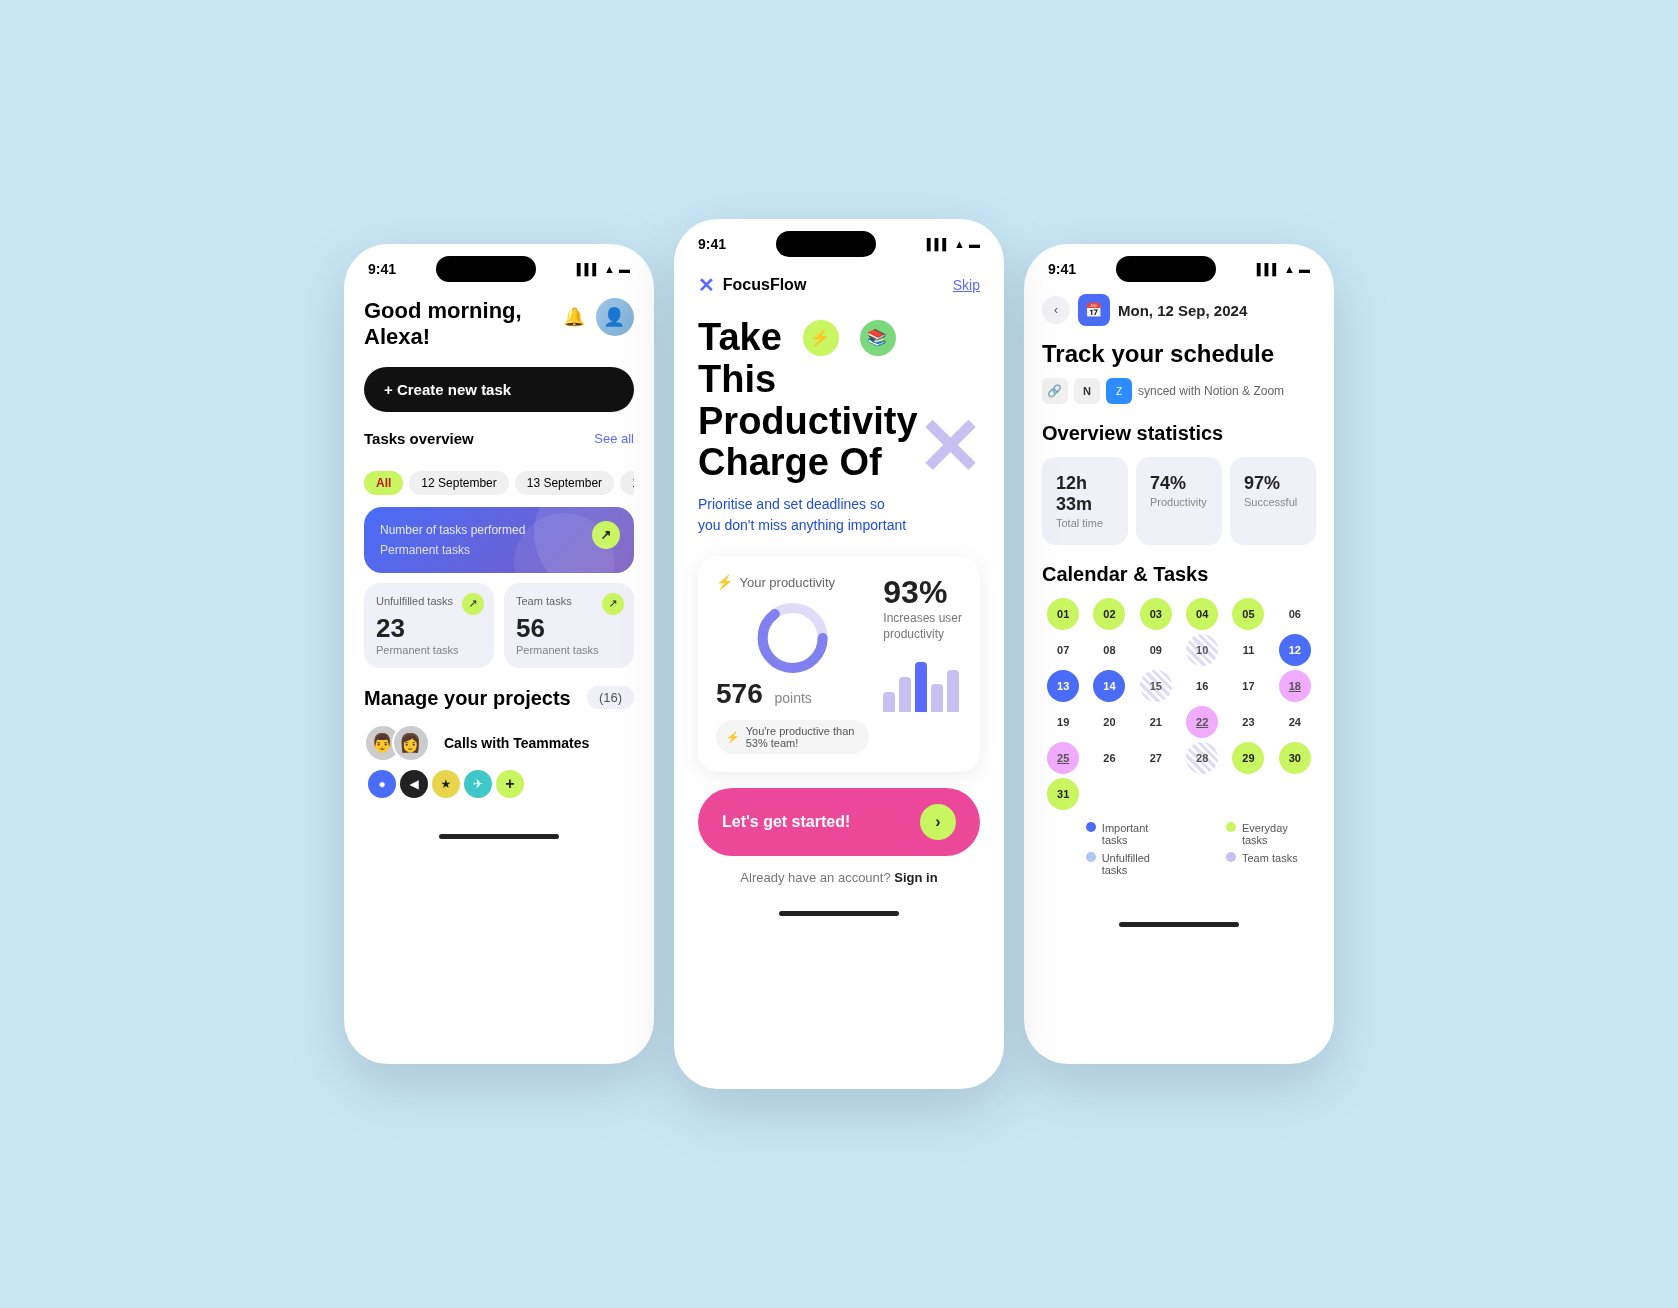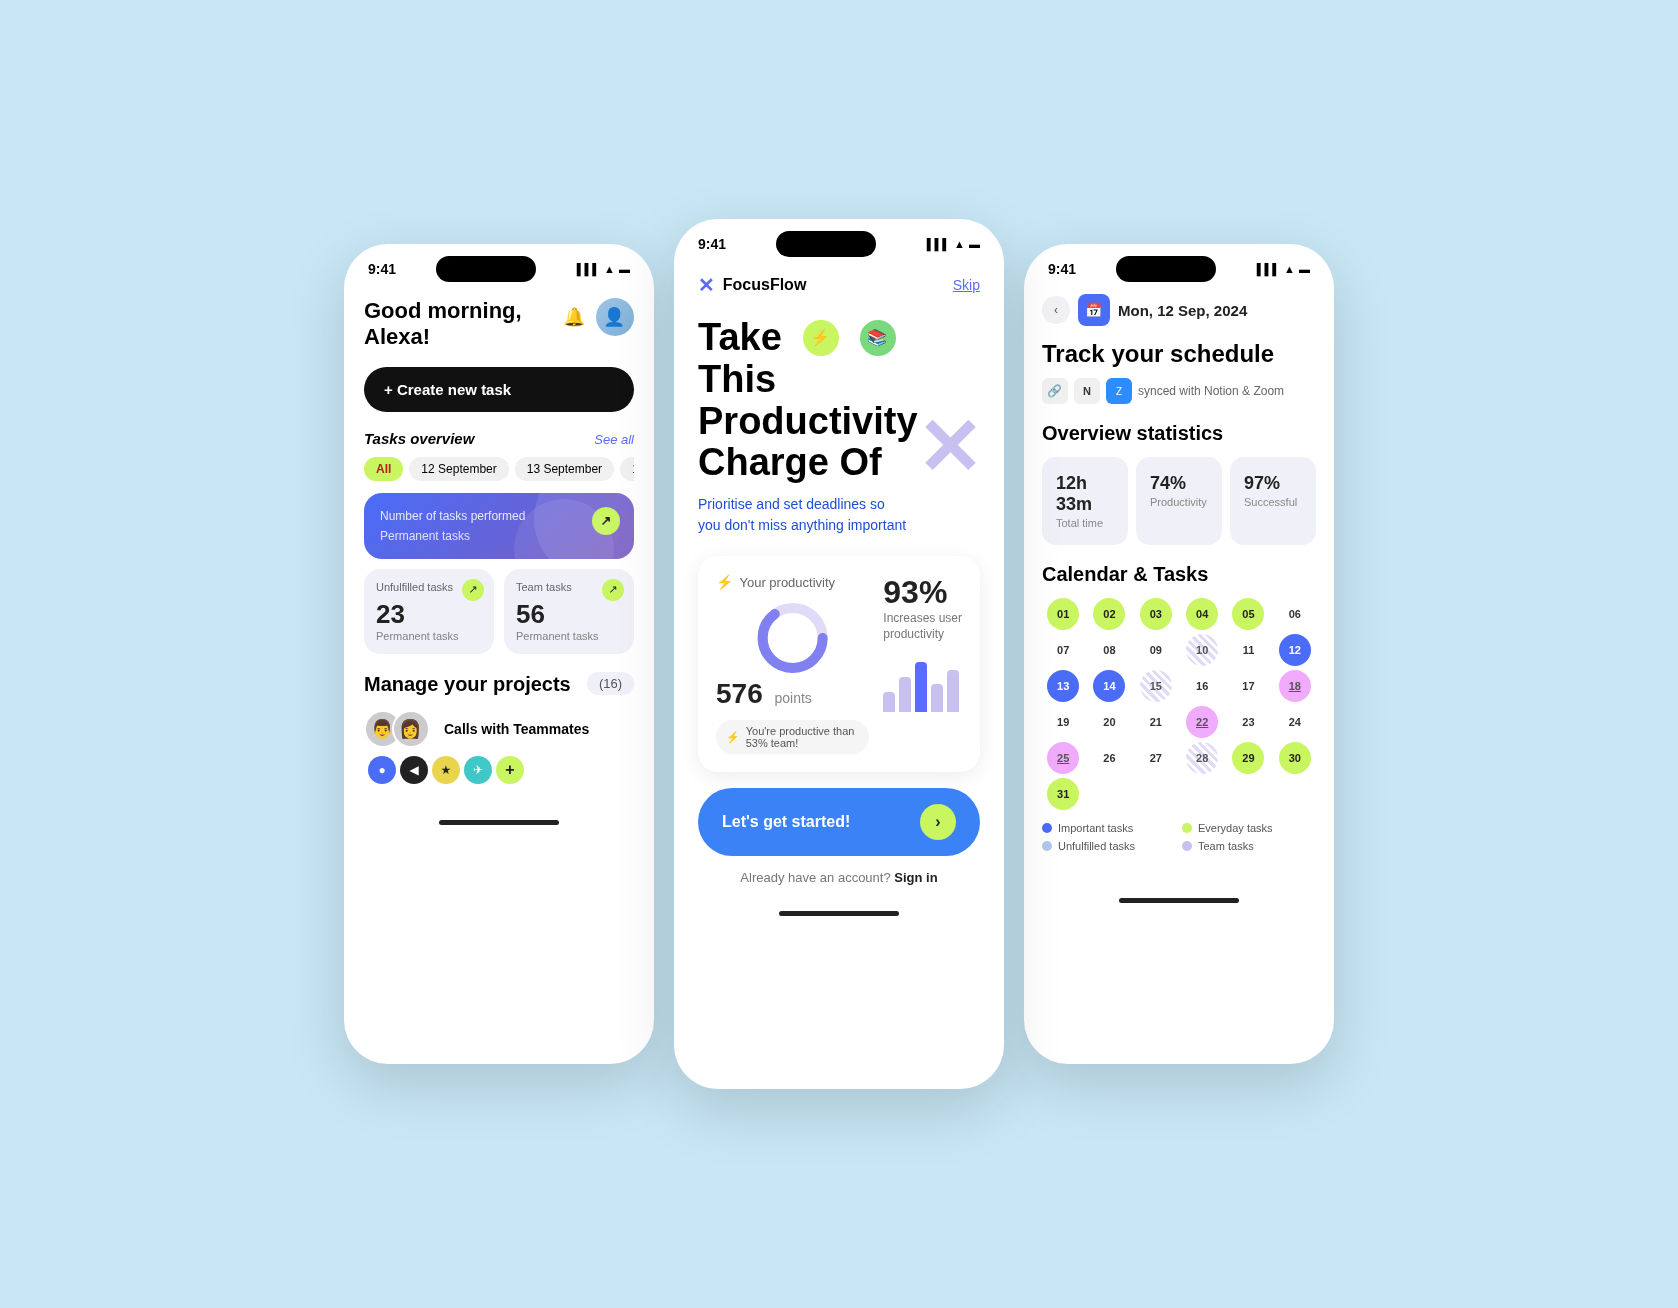--- a/index.html
+++ b/index.html
@@ -118,23 +118,22 @@
       font-weight: 600;
       width: 100%;
       border: none;
       cursor: pointer;
       margin-bottom: 18px;
     }
 
     .tasks-overview-header {
       display: flex;
       justify-content: space-between;
-      align-items: flex-end;
-      margin-bottom: 10px;
-      font-style: italic;
+      align-items: center;
+      margin-bottom: 24px;
     }
 
     .tasks-overview-header h3 {
       font-size: 15px;
       font-weight: 700;
     }
 
     .see-all-link {
       color: #5b6bff;
       font-size: 13px;
@@ -513,21 +512,21 @@
 
     .bar {
       width: 12px;
       border-radius: 4px 4px 0 0;
     }
 
     .bar-purple { background: #c8c0f0; }
     .bar-blue { background: #5b6bff; }
 
     .get-started-btn {
-      background: #3b82f6;
+      background: #ec4899;
       color: #fff;
       border-radius: 50px;
       padding: 16px 24px;
       display: flex;
       align-items: center;
       justify-content: space-between;
       font-size: 16px;
       font-weight: 600;
       width: 100%;
       border: none;
@@ -708,24 +707,25 @@
     .cal-day.empty { opacity: 0; }
 
     .legend {
       display: grid;
       grid-template-columns: 1fr 1fr;
       gap: 6px;
     }
 
     .legend-item {
       display: flex;
-      align-items: center;
+      align-items: flex-start;
       gap: 6px;
       font-size: 11px;
       color: #555;
+      margin-left: 44px;
     }
 
     .legend-dot {
       width: 10px;
       height: 10px;
       border-radius: 50%;
     }
 
     .dot-blue { background: #4a6cf7; }
     .dot-lime { background: #c8f560; }

